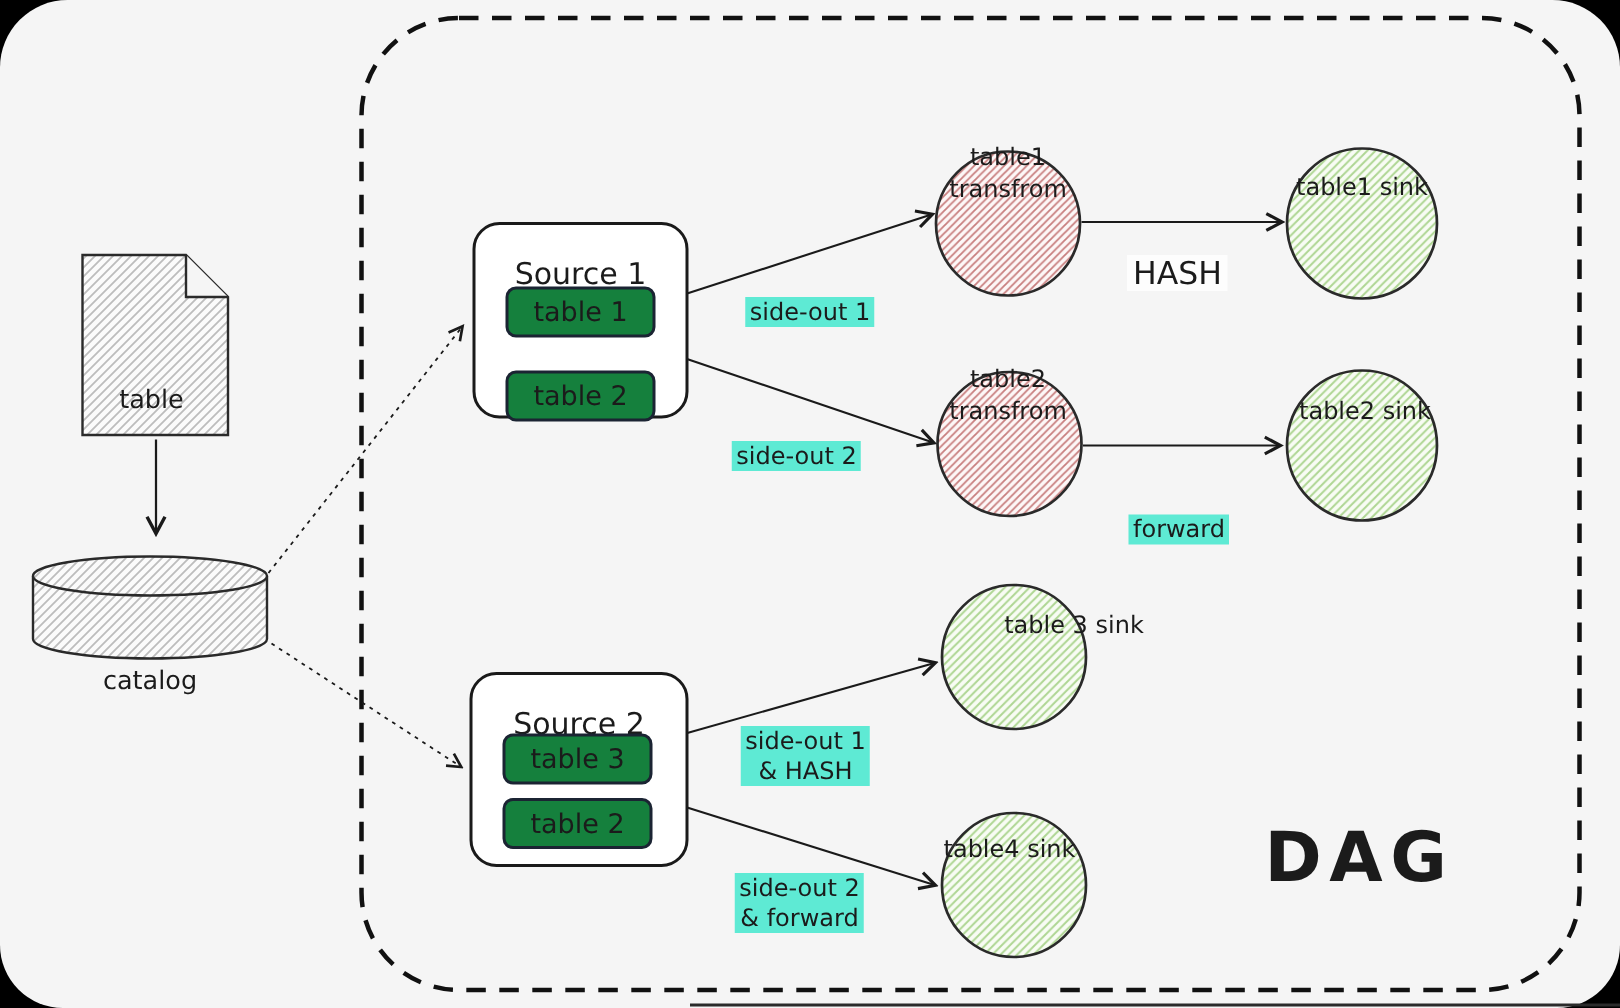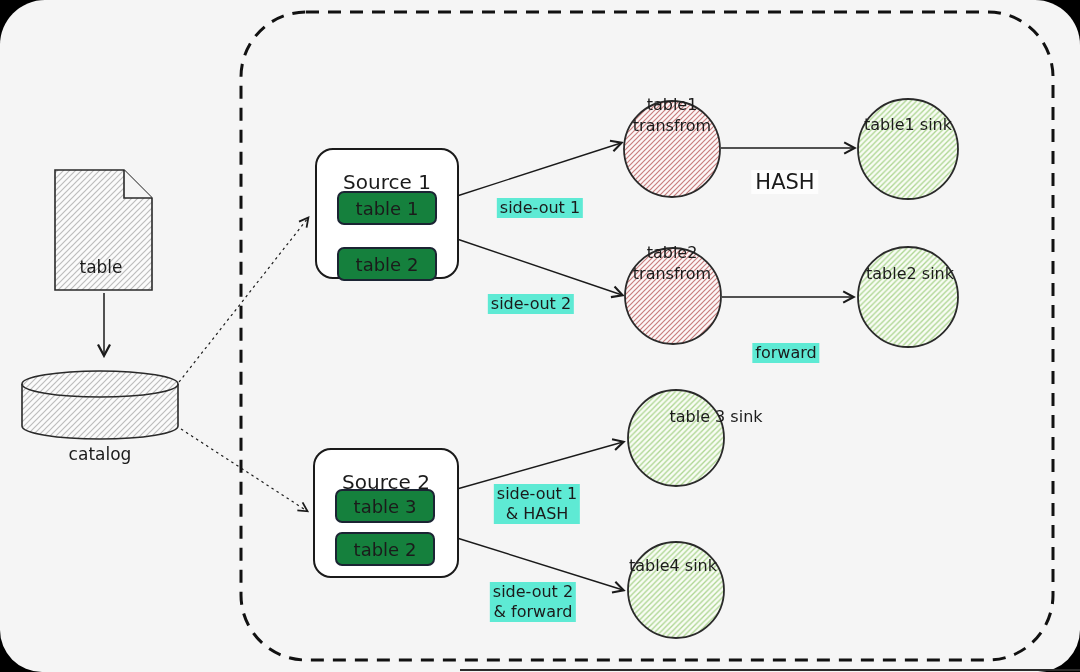--- a/index.html
+++ b/index.html
@@ -115,15 +115,16 @@
     </div>
     <div class="abs ctr node-lbl" style="left:908px;top:78px;">table1 sink</div>
     <div class="abs ctr node-lbl" style="left:672px;top:206px;">
       <div>table2</div>
       <div>transfrom</div>
     </div>
     <div class="abs ctr node-lbl" style="left:910px;top:227px;">table2 sink</div>
     <div class="abs ctr node-lbl" style="left:716px;top:370px;">table 3 sink</div>
     <div class="abs ctr node-lbl" style="left:673px;top:519px;">table4 sink</div>
 
+    <div class="abs dag-title" style="left:843px;top:508px;">DAG</div>
 
   </div>
 </div>
 
 </body></html>

